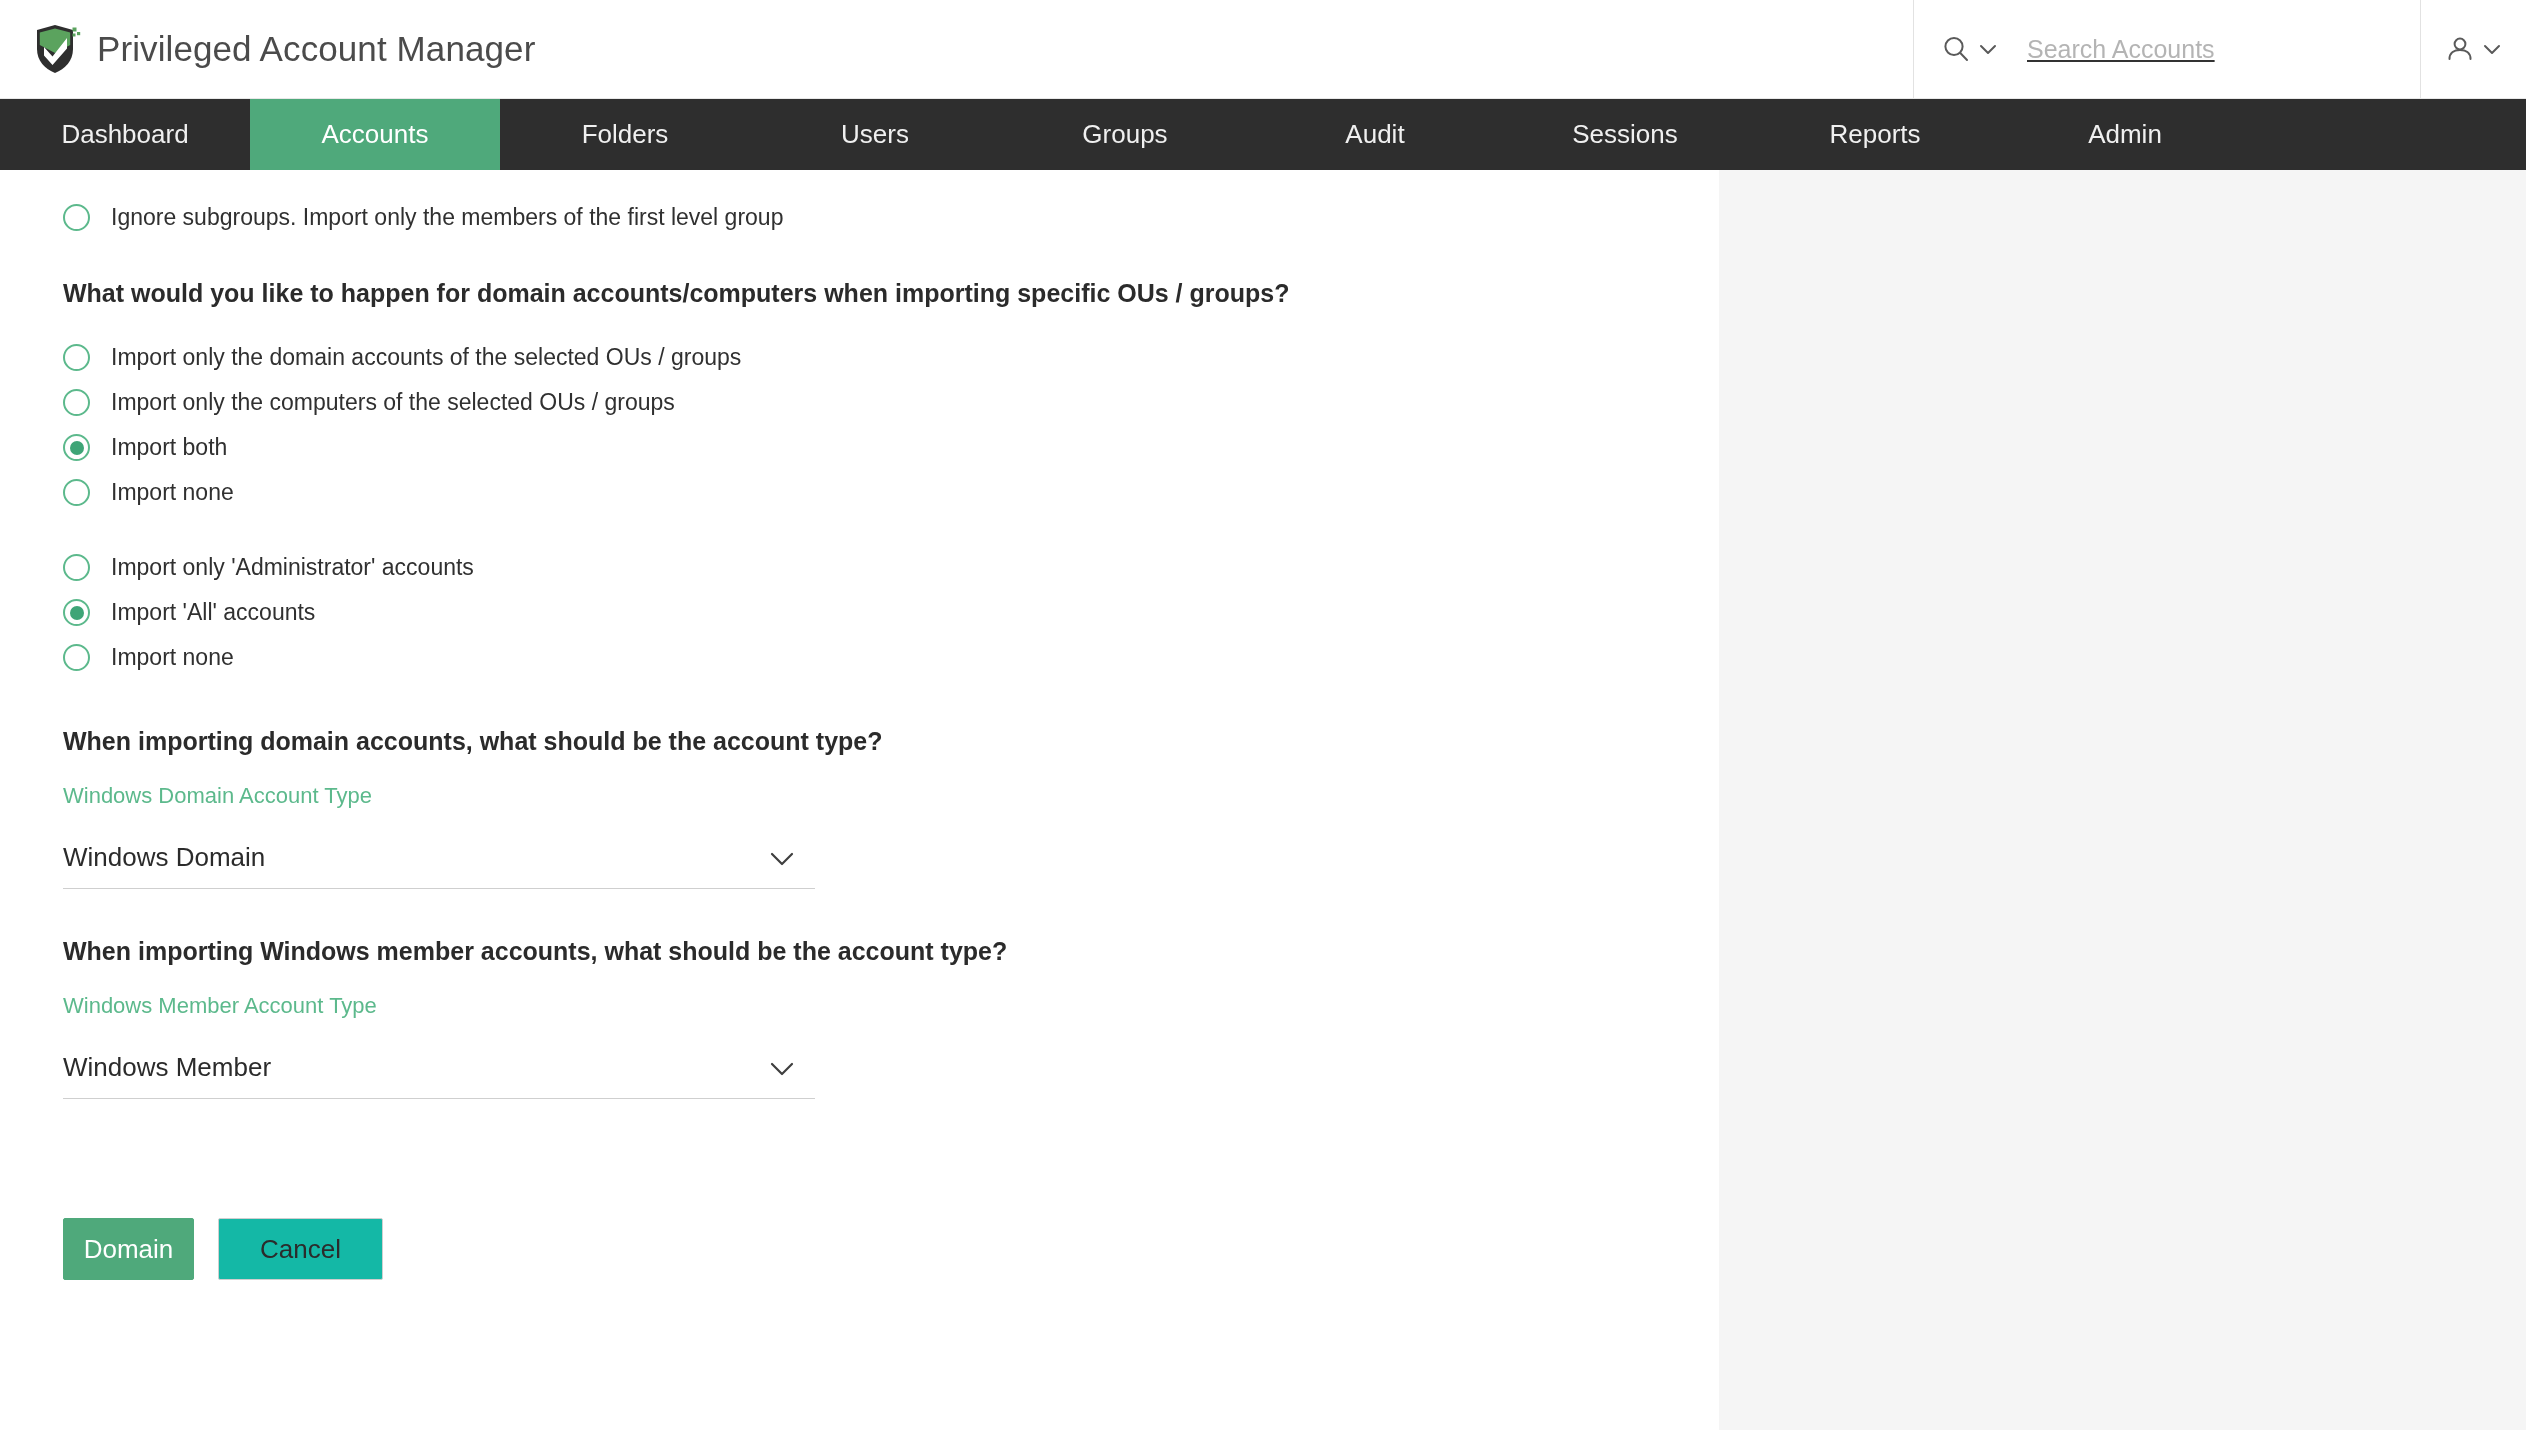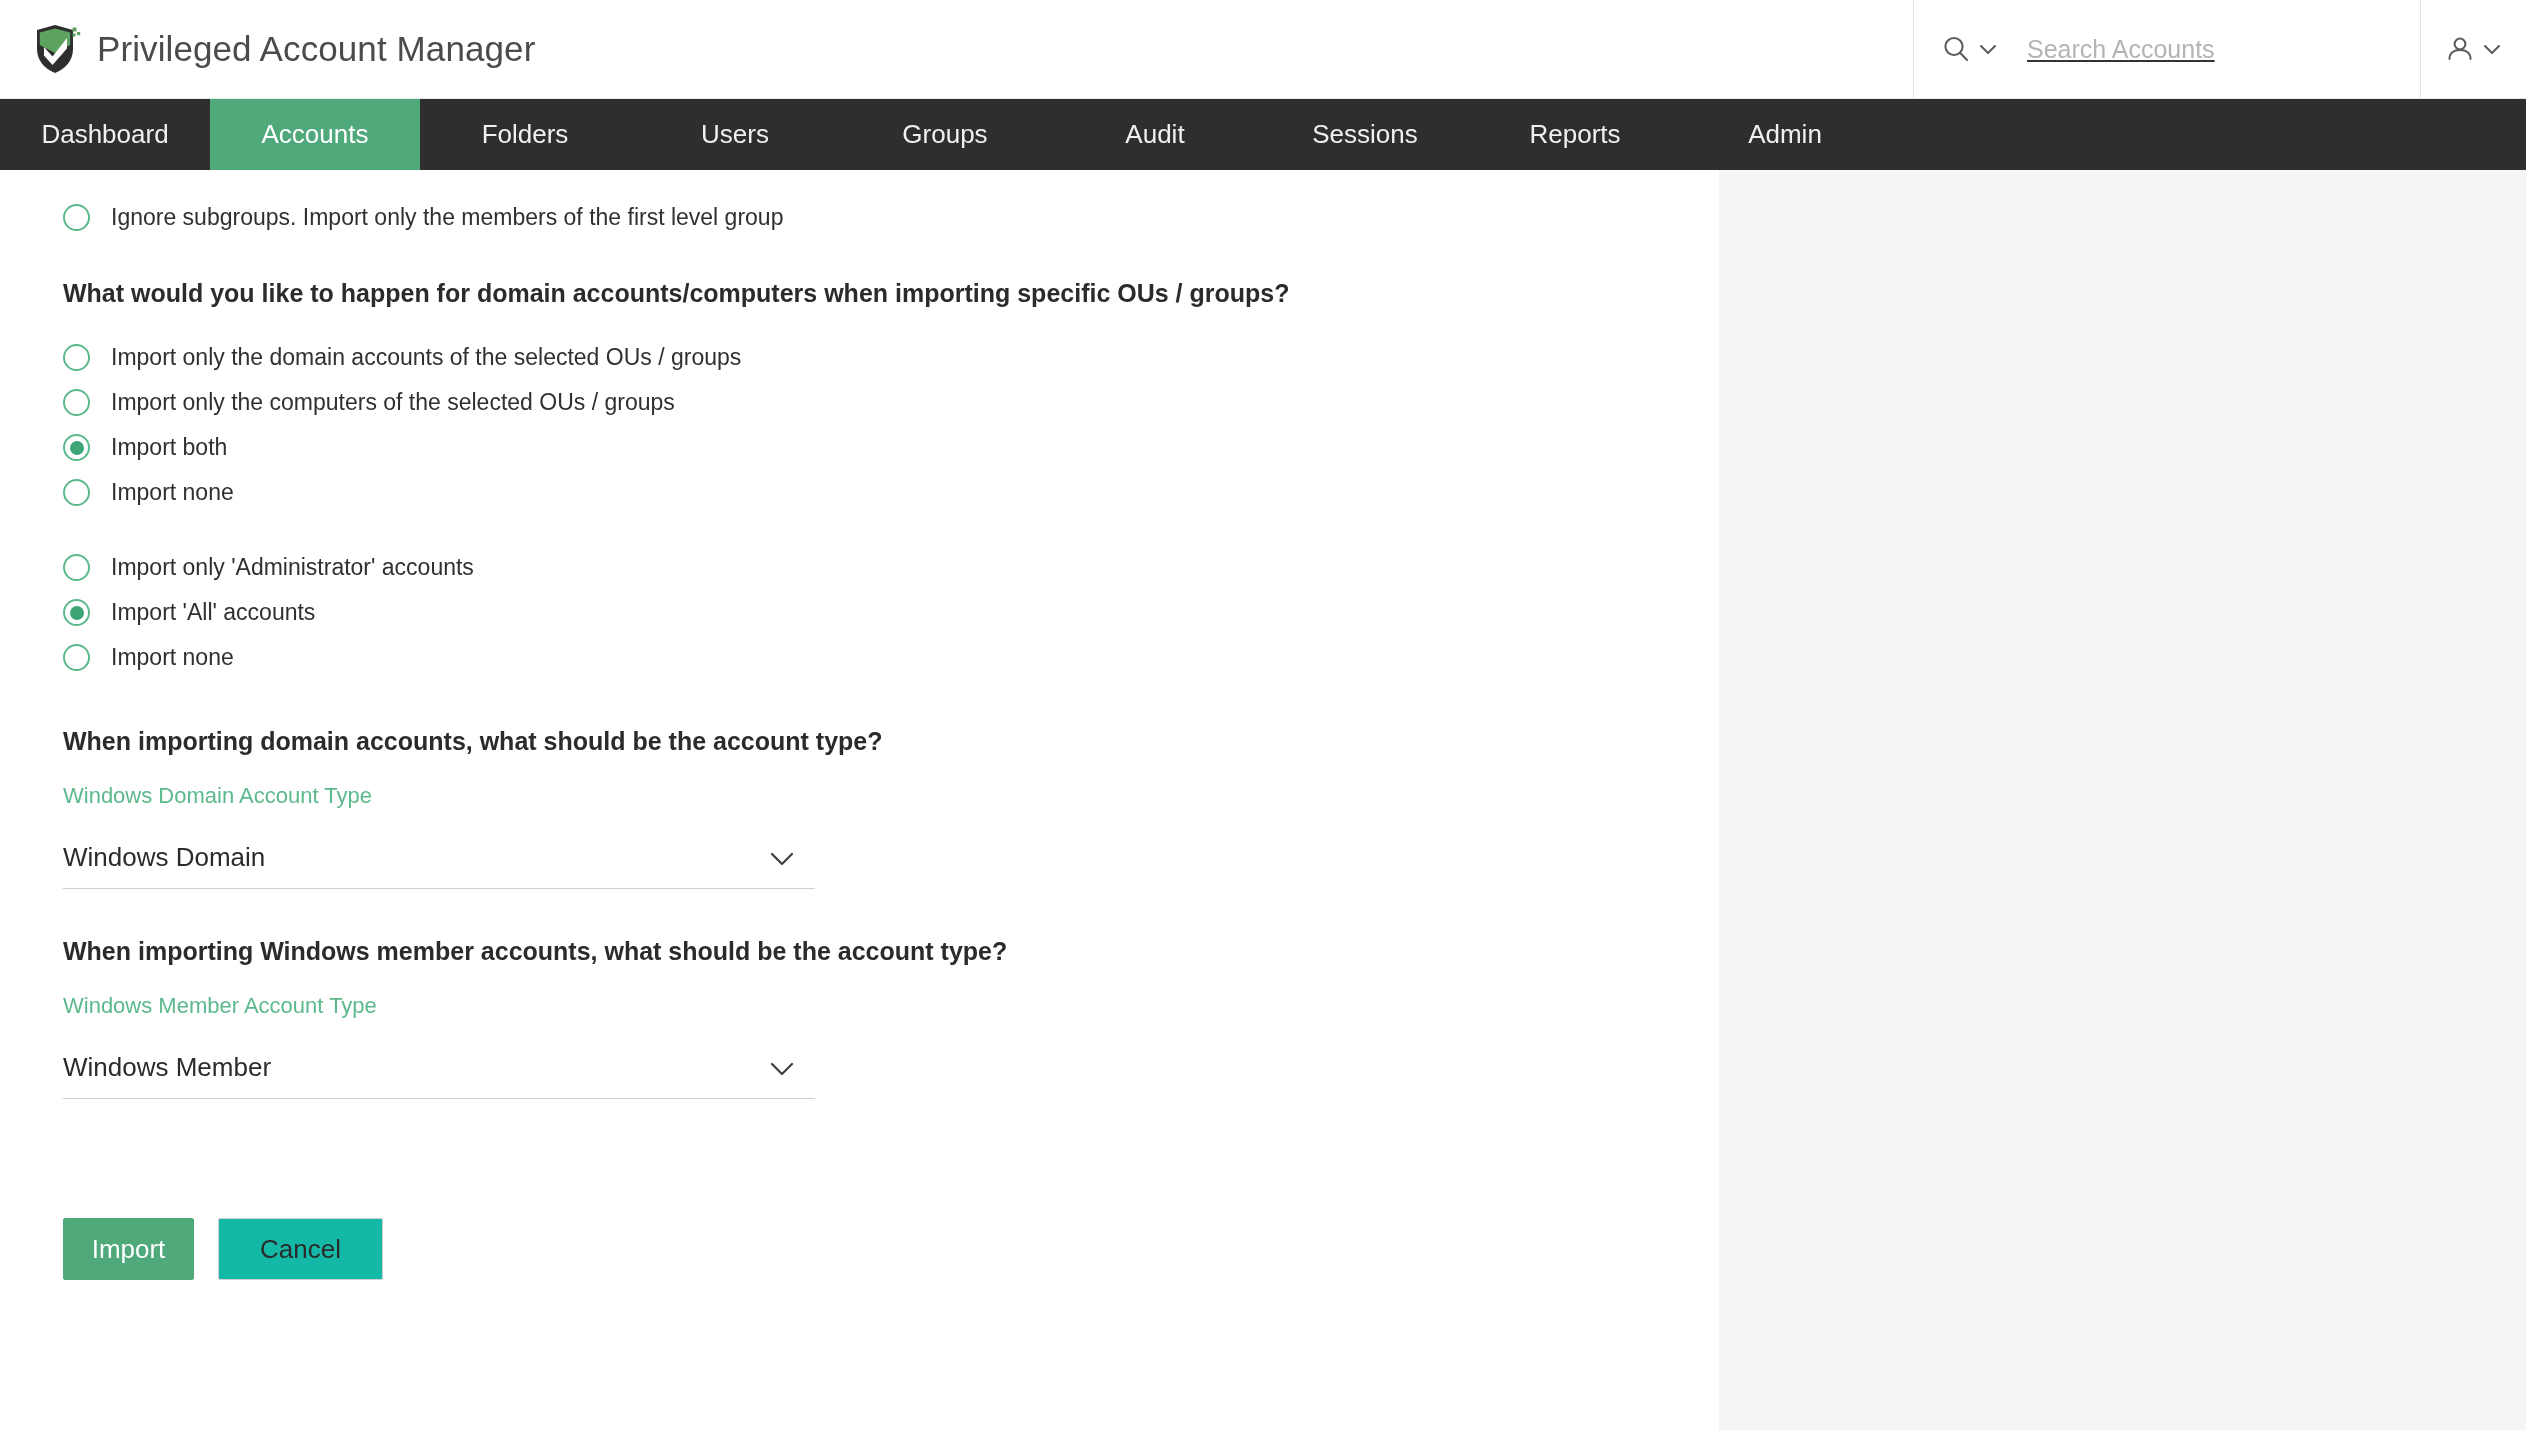--- a/index.html
+++ b/index.html
@@ -89,21 +89,21 @@
   .user-glyph { width: 30px; height: 30px; display: block; }
 
   
   .nav-bar {
     height: 71px;
     background: #2e2e2e;
     display: flex;
     align-items: stretch;
   }
   .nav-tab {
-    width: 210px;
+    width: 250px;
     flex: 0 0 auto;
     display: flex;
     align-items: center;
     justify-content: center;
     color: #f0f0f0;
     font-size: 26px;
     cursor: pointer;
     user-select: none;
   }
   .nav-tab.active { background: #4fa97b; color: #ffffff; }
@@ -360,20 +360,20 @@
         <span class="select-value">Windows Member</span>
         <span class="chevron-dn">
           <svg width="34" height="34" viewBox="0 0 34 34" xmlns="http://www.w3.org/2000/svg">
             <polyline points="7,13 17,23 27,13" fill="none" stroke="#3f3f3f" stroke-width="2.2" stroke-linecap="round" stroke-linejoin="round"></polyline>
           </svg>
         </span>
       </div>
     </div>
 
     <div class="button-row">
-      <button class="btn btn-primary">Import</button>
+      <button class="btn btn-primary">Domain</button>
       <button class="btn btn-secondary">Cancel</button>
     </div>
 
   </div>
 
   <div class="side-panel"></div>
 </div>
 
 </body></html>

